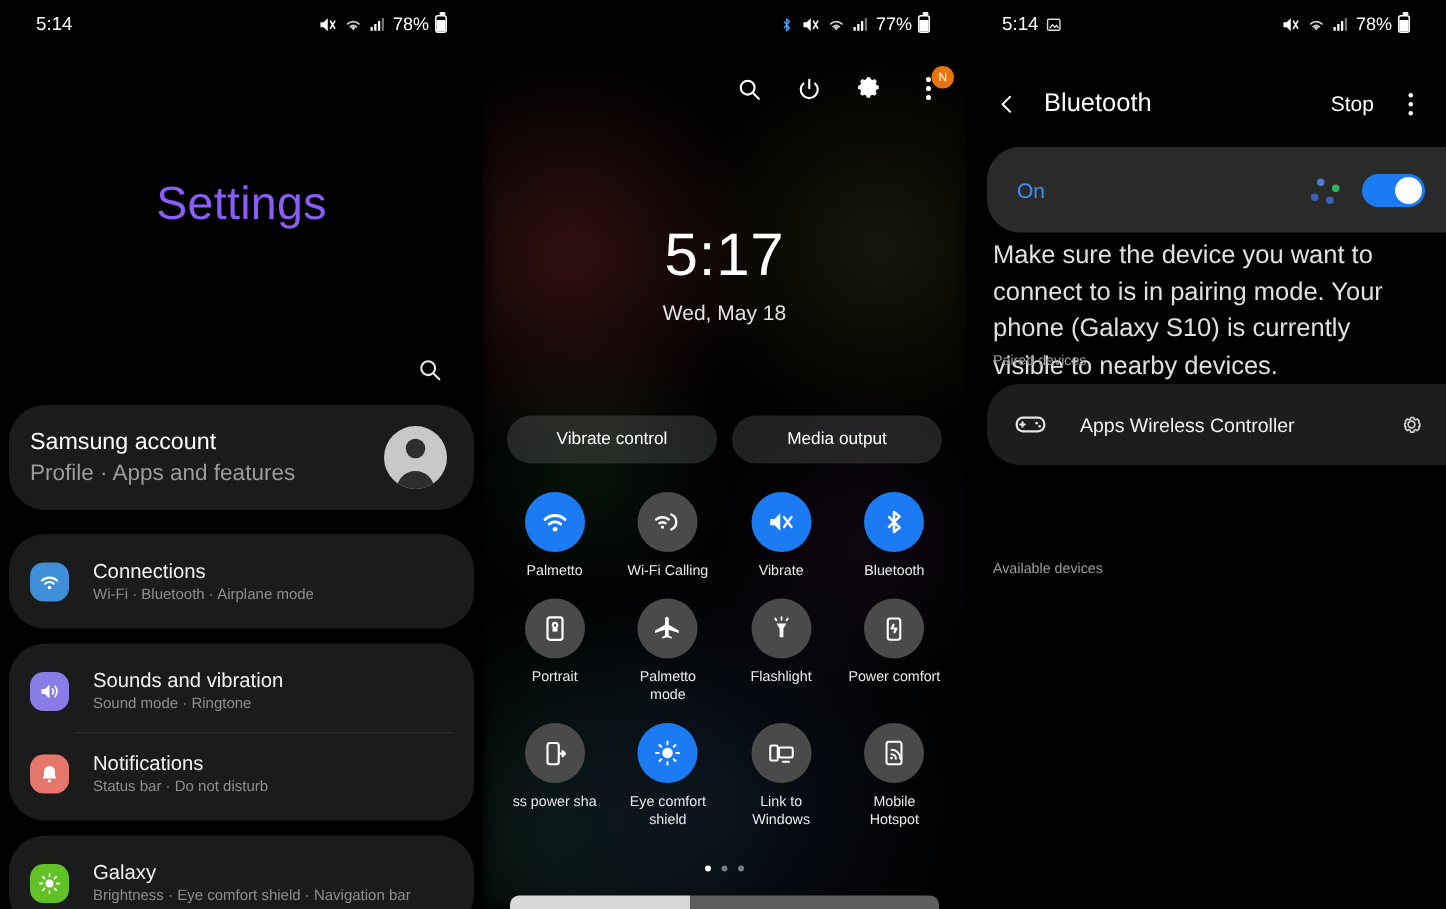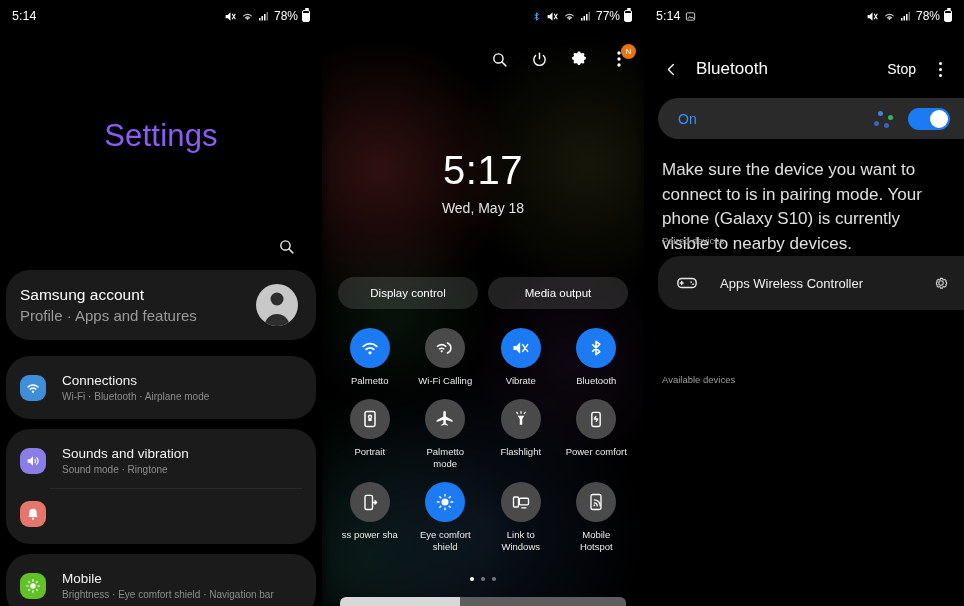--- a/index.html
+++ b/index.html
@@ -12,21 +12,21 @@
   .screens { display: flex; width: 964px; height: 606px; }
   .panel { position: relative; height: 606px; overflow: hidden; background: #000; }
   .p-left   { width: 322px; }
   .p-mid    { width: 322px; }
   .p-right  { width: 320px; }
 
   
   .statusbar {
     position: absolute; top: 0; left: 0; right: 0; height: 32px;
     display: flex; align-items: center; justify-content: space-between;
-    padding: 0 12px; color: #fff; font-size: 12.5px; z-index: 30;
+    padding: 0 24px; color: #fff; font-size: 12.5px; z-index: 30;
   }
   .sb-left { display: flex; align-items: center; gap: 5px; }
   .sb-right { display: flex; align-items: center; gap: 4px; font-size: 12px; }
   .sb-ico { display: inline-flex; align-items: center; }
   .battery {
     width: 8px; height: 12px; border: 1.2px solid #fff; border-radius: 2px;
     position: relative; background: linear-gradient(to top, #fff 78%, transparent 78%);
   }
   .battery::after {
     content: ""; position: absolute; top: -3px; left: 2px;
@@ -133,21 +133,21 @@
   .bt-head {
     position: absolute; top: 50px; left: 0; right: 0; height: 38px;
     display: flex; align-items: center; padding: 0 16px; z-index: 10;
   }
   .bt-back { width: 22px; height: 22px; display: flex; align-items: center; justify-content: center; }
   .bt-title { color: #fff; font-size: 17px; font-weight: 500; margin-left: 14px; flex: 1; }
   .bt-stop { color: #fff; font-size: 14px; margin-right: 16px; }
   .bt-kebab { width: 16px; display: flex; flex-direction: column; align-items: center; gap: 3px; }
   .kdot { width: 3px; height: 3px; border-radius: 50%; background: #fff; }
   .bt-onbar {
-    position: absolute; top: 98px; left: 14px; right: 0; height: 41px;
+    position: absolute; top: 98px; left: 14px; right: 0; height: 57px;
     background: #2a2a2a; border-radius: 22px 0 0 22px;
     display: flex; align-items: center; padding: 0 14px 0 20px;
   }
   .bt-on { color: #3d8ef7; font-size: 14px; font-weight: 500; flex: 1; }
   .scan-dots { width: 26px; height: 20px; position: relative; margin-right: 10px; }
   .sd { position: absolute; border-radius: 50%; }
   .toggle {
     width: 42px; height: 22px; border-radius: 12px; background: #1c7bf2; position: relative; flex: none;
   }
   .toggle::after {
@@ -265,36 +265,40 @@
             <div class="set-name">Sounds and vibration</div>
             <div class="set-sub">Sound mode  ·  Ringtone</div>
           </div>
         </div>
         <div class="set-row">
           <div class="set-ico" style="background:#e5766b">
             <svg width="16" height="16" viewBox="0 0 24 24" fill="#fff">
                 <path d="M12 4a5.5 5.5 0 00-5.5 5.5V14l-1.5 2.5h14L17.5 14V9.5A5.5 5.5 0 0012 4z"></path>
                 <circle cx="12" cy="19" r="1.6"></circle>
               </svg>
+          </div>
+          <div class="set-text">
+            <div class="set-name">Notifications</div>
+            <div class="set-sub">Status bar  ·  Do not disturb</div>
           </div>
         </div>
       </div>
 
       <div class="set-card">
         <div class="set-row">
           <div class="set-ico" style="background:#62c127">
             <svg width="16" height="16" viewBox="0 0 24 24" fill="#fff">
                 <circle cx="12" cy="12" r="4"></circle>
                 <g stroke="#fff" stroke-width="1.8" stroke-linecap="round">
                   <path d="M12 2.5v2.2M12 19.3v2.2M2.5 12h2.2M19.3 12h2.2M5.4 5.4l1.6 1.6M17 17l1.6 1.6M18.6 5.4L17 7M7 17l-1.6 1.6"></path>
                 </g>
               </svg>
           </div>
           <div class="set-text">
-            <div class="set-name">Mobile</div>
+            <div class="set-name">Galaxy</div>
             <div class="set-sub">Brightness  ·  Eye comfort shield  ·  Navigation bar</div>
           </div>
         </div>
       </div>
 
     </div>
   </div>
 
   <div class="panel p-mid">
     <div class="qp-wall"></div>
@@ -368,21 +372,21 @@
         <span class="badge">N</span>
       </div>
     </div>
 
     <div class="qp-clock">
       <div class="qp-time">5:17</div>
       <div class="qp-date">Wed, May 18</div>
     </div>
 
     <div class="qp-chips">
-      <div class="chip">Display control</div>
+      <div class="chip">Vibrate control</div>
       <div class="chip">Media output</div>
     </div>
 
     <div class="qp-grid">
 
       <div class="tile">
         <div class="tile-ico on">
           <svg width="20" height="20" viewBox="0 0 24 24" fill="#fff">
               <circle cx="12" cy="17.8" r="1.9"></circle>
               <path d="M4 10a11.5 11.5 0 0116 0" stroke="#fff" stroke-width="2.3" fill="none" stroke-linecap="round"></path>

